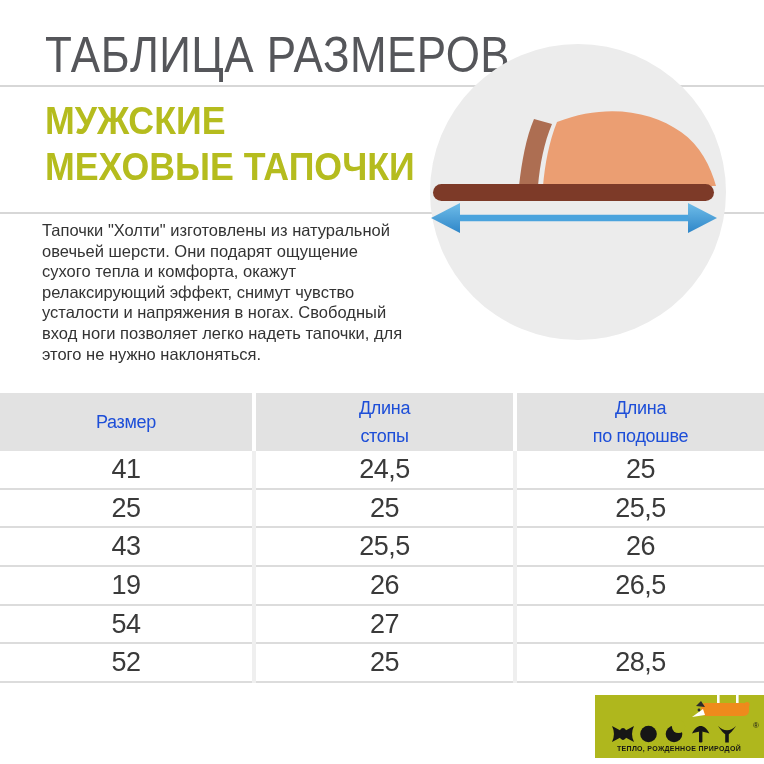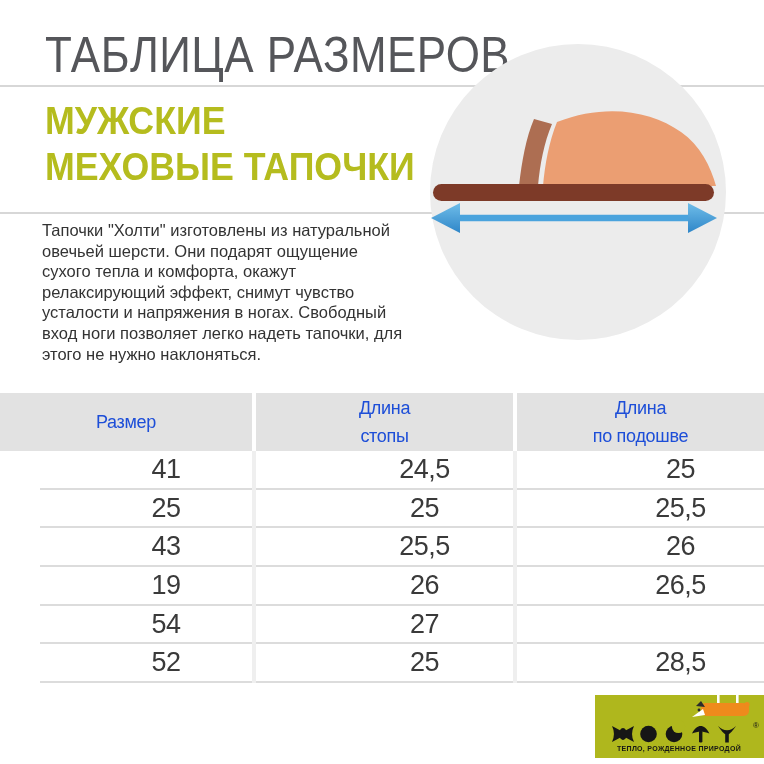--- a/index.html
+++ b/index.html
@@ -39,21 +39,21 @@
   .thead, .tr {
     display:grid; grid-template-columns:252px 257px 247px; column-gap:4px;
   }
   .thead { height:58px; }
   .th {
     background:#e2e2e2; display:flex; flex-direction:column;
     align-items:center; justify-content:center;
     font-size:18px; line-height:28px; font-weight:500; color:#1d4ed8;
     letter-spacing:-0.3px;
   }
-  .tr { height:38.7px; border-bottom:2px solid #dcdcdc;margin-left:40px; }
+  .tr { height:38.7px; border-bottom:2px solid #dcdcdc; }
   .td {
     display:flex; align-items:center; justify-content:center;
     font-size:27px; color:#3a3a3a; letter-spacing:-0.5px;
   }
   .vline { position:absolute; top:58px; height:232px; width:4px; background:#efefef; }
   .vline-1 { left:252px; }
   .vline-2 { left:513px; }
 
   .logo { position:absolute; left:595px; top:695px; width:169px; height:63px; }
 </style>

